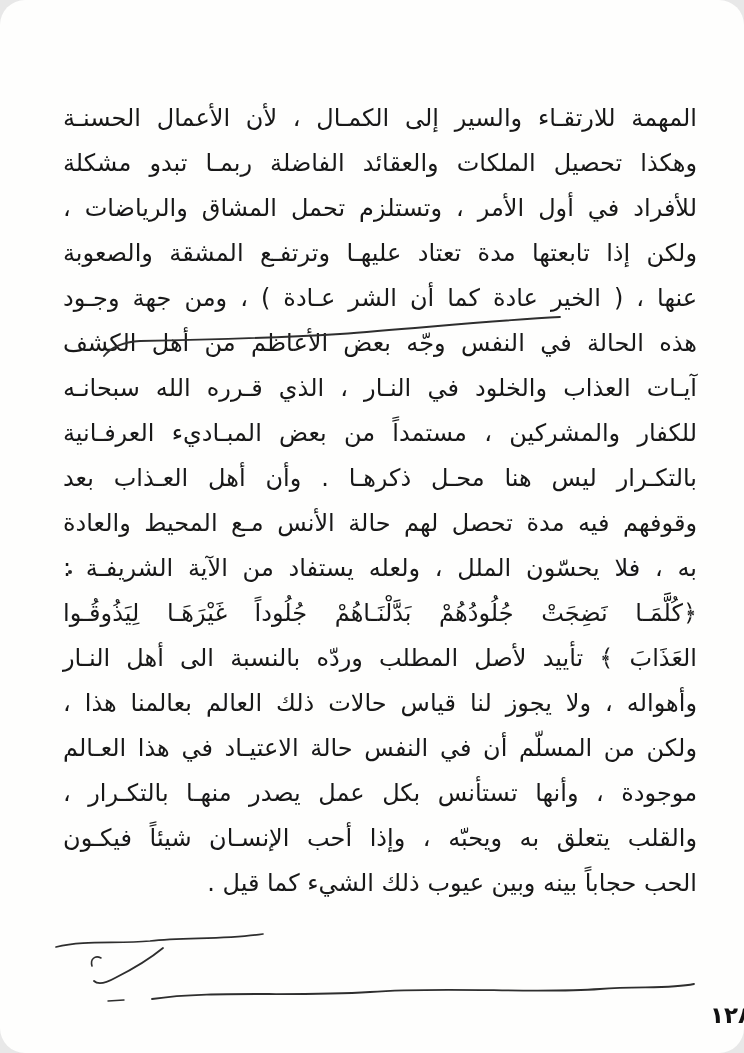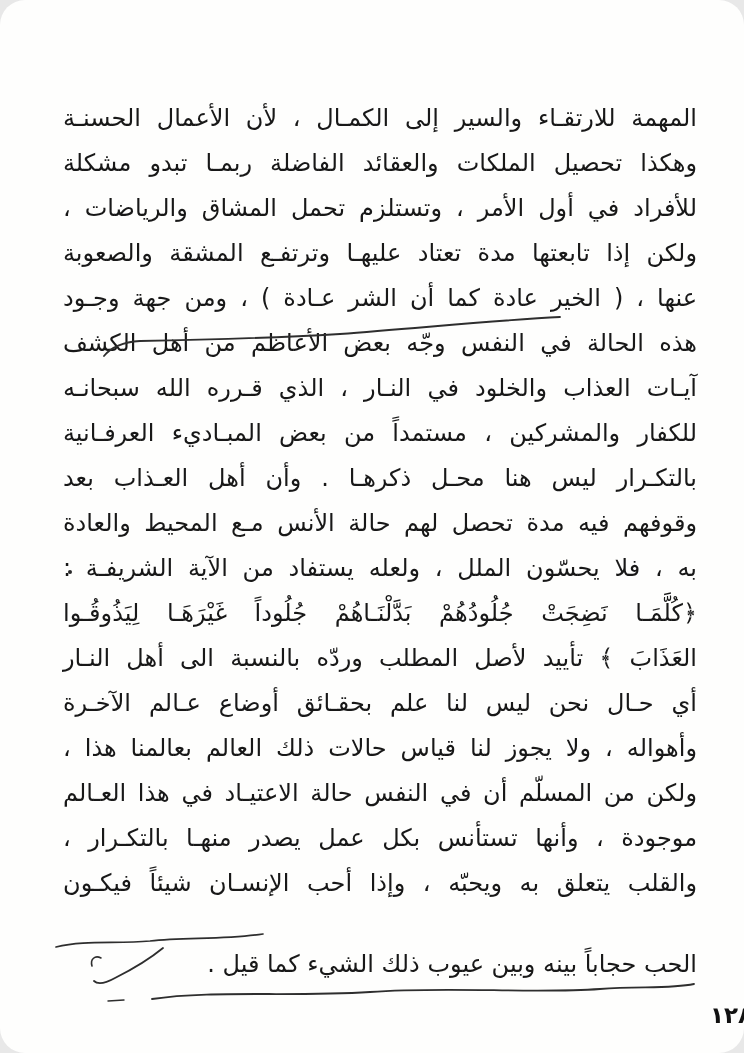--- a/index.html
+++ b/index.html
@@ -22,21 +22,20 @@
     height:45px;
     line-height:45px;
     font-size:24px;
     text-align:justify;
     text-align-last:justify;
     overflow:visible;
     color:#181818;
   }
   .line.no-justify{
     text-align-last:right;
-    margin-top:36px;
   }
   .bold{font-weight:normal;}
   .pen{
     position:absolute;left:0;top:0;width:744px;height:1053px;
     pointer-events:none;
   }
   .pen path{fill:none;stroke:#2e2e2e;stroke-linecap:round;}
   .page-number{
     position:absolute;
     top:1002px;left:0;width:744px;
@@ -67,21 +66,20 @@
       <div class="line"><span>ولكن إذا تابعتها مدة تعتاد عليهـا وترتفـع المشقة والصعوبة</span></div>
       <div class="line"><span>عنها ، ( الخير عادة كما أن الشر عـادة ) ، ومن جهة وجـود</span></div>
       <div class="line"><span>هذه الحالة في النفس وجّه بعض الأعاظم من أهل الكشف</span></div>
       <div class="line"><span>آيـات العذاب والخلود في النـار ، الذي قـرره الله سبحانـه</span></div>
       <div class="line"><span>للكفار والمشركين ، مستمداً من بعض المبـاديء العرفـانية</span></div>
       <div class="line"><span>بالتكـرار ليس هنا محـل ذكرهـا . وأن أهل العـذاب بعد</span></div>
       <div class="line"><span>وقوفهم فيه مدة تحصل لهم حالة الأنس مـع المحيط والعادة</span></div>
       <div class="line"><span>به ، فلا يحسّون الملل ، ولعله يستفاد من الآية الشريفـة :</span></div>
       <div class="line"><span class="bold">﴿كُلَّمَـا نَضِجَتْ جُلُودُهُمْ بَدَّلْنَـاهُمْ جُلُوداً غَيْرَهَـا لِيَذُوقُـوا</span></div>
       <div class="line"><span class="bold">العَذَابَ ﴾ </span><span>تأييد لأصل المطلب وردّه بالنسبة الى أهل النـار</span></div>
-      <div class="line"><span>أي حـال نحن ليس لنا علم بحقـائق أوضاع عـالم الآخـرة</span></div>
       <div class="line"><span>وأهواله ، ولا يجوز لنا قياس حالات ذلك العالم بعالمنا هذا ،</span></div>
       <div class="line"><span>ولكن من المسلّم أن في النفس حالة الاعتيـاد في هذا العـالم</span></div>
       <div class="line"><span>موجودة ، وأنها تستأنس بكل عمل يصدر منهـا بالتكـرار ،</span></div>
       <div class="line"><span>والقلب يتعلق به ويحبّه ، وإذا أحب الإنسـان شيئاً فيكـون</span></div>
       <div class="line no-justify"><span>الحب حجاباً بينه وبين عيوب ذلك الشيء كما قيل .</span></div>
     </div>
 
   <svg class="pen" viewBox="0 0 744 1053" xmlns="http://www.w3.org/2000/svg">
     <path stroke-width="1.8" d="M560,317 C500,320 420,328 340,334 C270,338 200,340 140,341 C125,342 112,346 104,356"></path>
     <path stroke-width="1.7" d="M56,947 C85,940 115,944 150,941 C185,937 225,940 263,934"></path>

